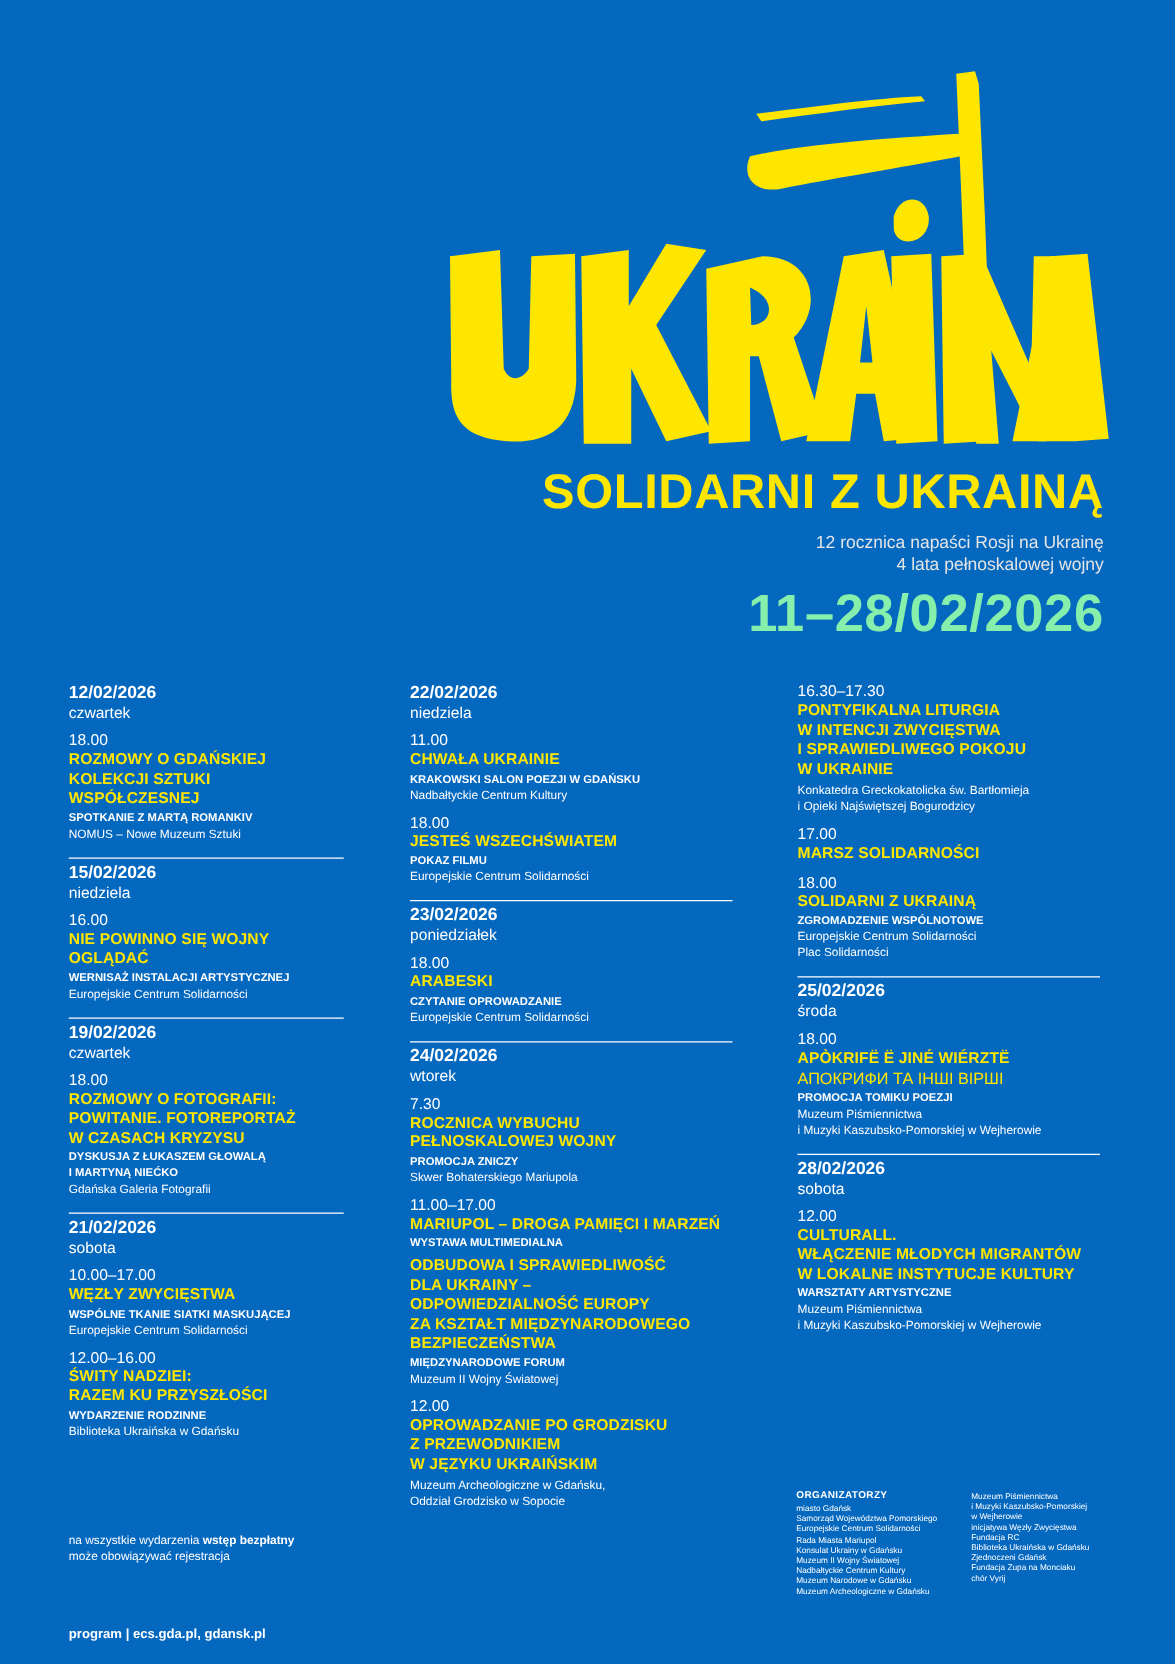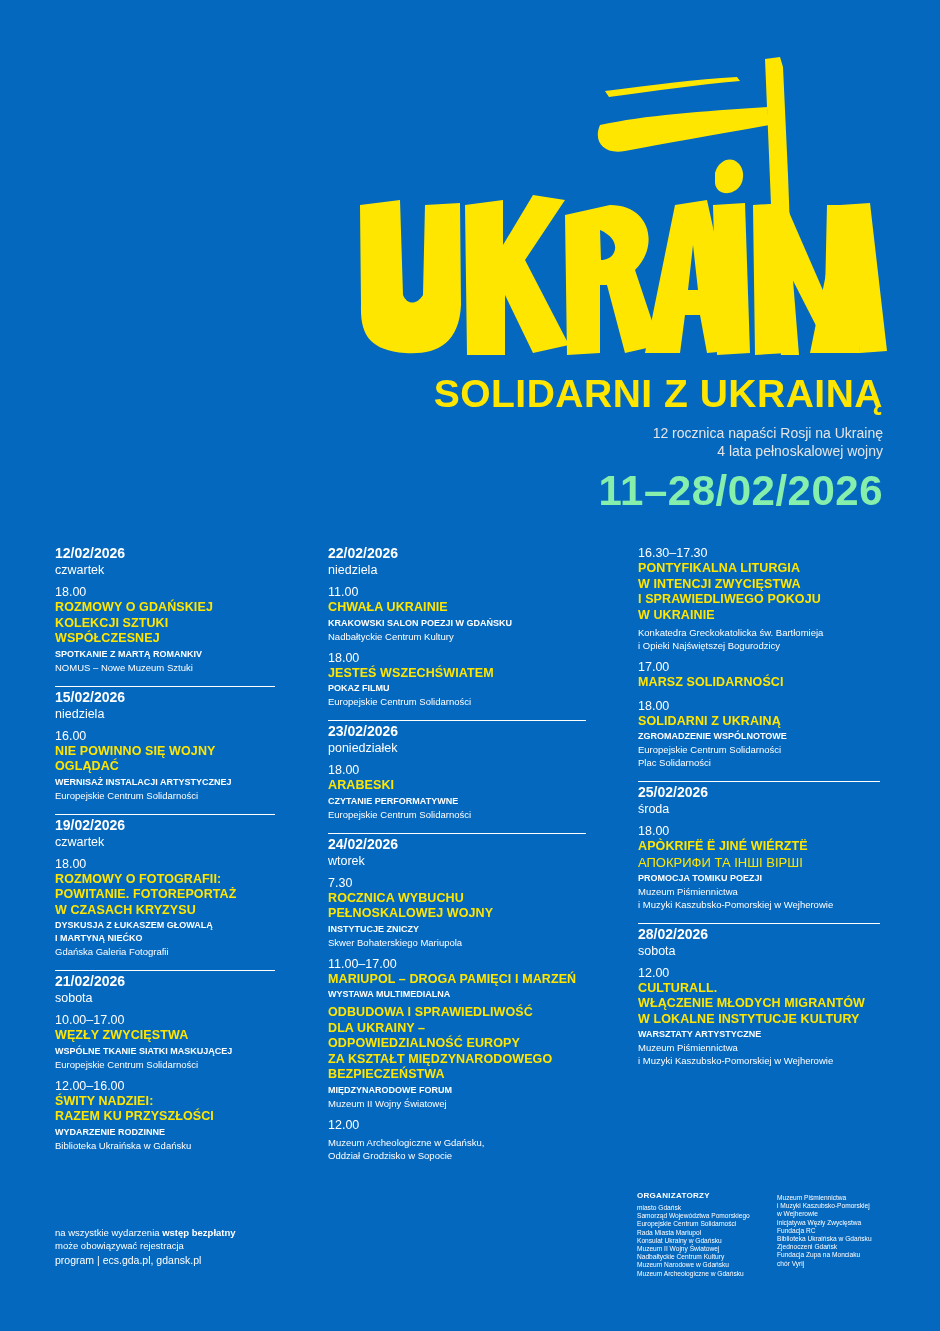--- a/index.html
+++ b/index.html
@@ -89,22 +89,22 @@
     }
     .footer-note {
       position: absolute;
       left: 55px; top: 1226px;
       font-size: 9.5px;
       line-height: 13px;
     }
     .footer-note b { font-weight: 700; }
     .footer-links {
       position: absolute;
-      left: 55px; top: 1254px;
-      font-size: 10.5px; font-weight: 400;
+      left: 55px; top: 1301px;
+      font-size: 10.5px; font-weight: 700;
     }
     .organizers {
       position: absolute;
       left: 637px; top: 1190px;
       width: 260px;
     }
     .org-heading {
       font-size: 8px; font-weight: 700;
       line-height: 11px;
       margin-bottom: 3px;
@@ -227,51 +227,54 @@
       <div class="venue">Europejskie Centrum Solidarności</div>
     </div>
   </div>
   <div class="divider"></div>
   <div class="day">
     <div class="date">23/02/2026</div>
     <div class="weekday">poniedziałek</div>
     <div class="event">
       <div class="time">18.00</div>
       <div class="title">ARABESKI</div>
-      <div class="desc">CZYTANIE PERFORMATYWNE</div>
+      <div class="desc">CZYTANIE OPROWADZANIE</div>
       <div class="venue">Europejskie Centrum Solidarności</div>
     </div>
   </div>
   <div class="divider"></div>
   <div class="day">
     <div class="date">24/02/2026</div>
     <div class="weekday">wtorek</div>
     <div class="event">
       <div class="time">7.30</div>
       <div class="title">ROCZNICA WYBUCHU
 PEŁNOSKALOWEJ WOJNY</div>
-      <div class="desc">INSTYTUCJE ZNICZY</div>
+      <div class="desc">PROMOCJA ZNICZY</div>
       <div class="venue">Skwer Bohaterskiego Mariupola</div>
     </div>
     <div class="event" style="margin-bottom:4px">
       <div class="time">11.00–17.00</div>
       <div class="title">MARIUPOL – DROGA PAMIĘCI I MARZEŃ</div>
       <div class="desc">WYSTAWA MULTIMEDIALNA</div>
     </div>
     <div class="event">
       <div class="title">ODBUDOWA I SPRAWIEDLIWOŚĆ
 DLA UKRAINY –
 ODPOWIEDZIALNOŚĆ EUROPY
 ZA KSZTAŁT MIĘDZYNARODOWEGO
 BEZPIECZEŃSTWA</div>
       <div class="desc">MIĘDZYNARODOWE FORUM</div>
       <div class="venue">Muzeum II Wojny Światowej</div>
     </div>
     <div class="event">
       <div class="time">12.00</div>
+      <div class="title">OPROWADZANIE PO GRODZISKU
+Z PRZEWODNIKIEM
+W JĘZYKU UKRAIŃSKIM</div>
       <div class="venue" style="margin-top:3px">Muzeum Archeologiczne w Gdańsku,
 Oddział Grodzisko w Sopocie</div>
     </div>
   </div>
 </div>
 
 <div class="col col3">
   <div class="day">
     <div class="event">
       <div class="time">16.30–17.30</div>

